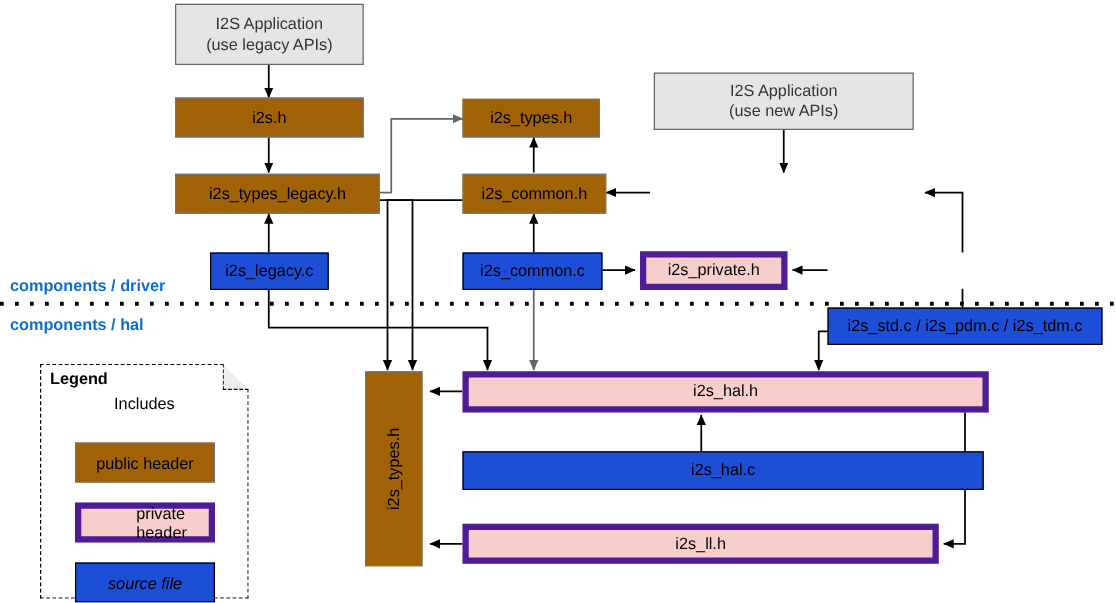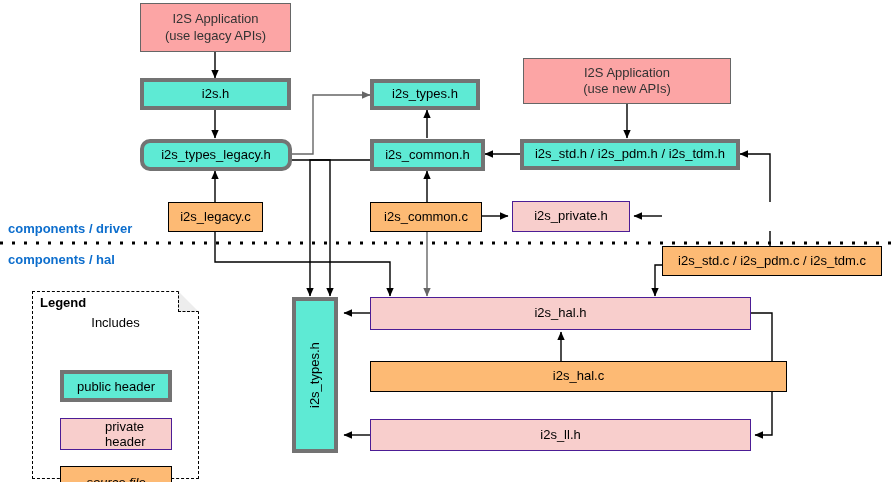--- a/index.html
+++ b/index.html
@@ -4,40 +4,40 @@
 <style>
   html,body{margin:0;padding:0;background:#ffffff;}
   body{width:893px;height:482px;position:relative;overflow:hidden;
        font-family:"Liberation Sans",sans-serif;color:#000;}
   #canvas{position:absolute;inset:0;width:893px;height:482px;}
   svg.wires{position:absolute;left:0;top:0;width:893px;height:482px;pointer-events:none;}
 
   .node{position:absolute;box-sizing:border-box;display:flex;align-items:center;
         justify-content:center;text-align:center;font-size:13px;line-height:1.25;
         white-space:pre;z-index:3;}
-  .app{background:#fca5a5;border:1px solid #666666;color:#333333;}
-  .pub{background:#5eead4;border:4px solid #737373;color:#000;}
-  .priv{background:#f8cecc;border:1px solid #4c1d95;color:#000;}
-  .src{background:#fdba74;border:1px solid #000000;color:#000;}
+  .app{background:#e5e5e5;border:1px solid #666666;color:#333333;}
+  .pub{background:#a16207;border:1px solid #737373;color:#000;}
+  .priv{background:#f8cecc;border:5px solid #4c1d95;color:#000;}
+  .src{background:#1d4ed8;border:1px solid #000000;color:#000;}
 
   .vert{writing-mode:vertical-rl;transform:rotate(180deg);}
 
   .divider-label{position:absolute;font-size:13px;font-weight:bold;color:#0d6ecd;z-index:4;}
 
   .legend{position:absolute;left:32px;top:291px;width:167px;height:188px;
           box-sizing:border-box;z-index:3;}
   .legend-frame{position:absolute;inset:0;border:1px dashed #000;background:#fff;
       clip-path:polygon(0 0, calc(100% - 20px) 0, 100% 20px, 100% 100%, 0 100%);}
   .legend-fold{position:absolute;right:0;top:0;width:20px;height:20px;
       background:#ededed;border-left:1px dashed #000;border-bottom:1px dashed #000;
       clip-path:polygon(0 0, 100% 100%, 0 100%);}
   .legend-title{position:absolute;left:8px;top:4px;font-size:13px;font-weight:bold;}
   .legend-inc{position:absolute;left:0;right:0;top:24px;text-align:center;font-size:13px;}
   .legend-box{position:absolute;left:28px;width:112px;height:32px;box-sizing:border-box;
-      display:flex;align-items:center;justify-content:center;font-size:13px;margin-top:16px;}
+      display:flex;align-items:center;justify-content:center;font-size:13px;}
   .lb1{top:63px;} .lb2{top:111px;padding-left:44px;} .lb3{top:159px;font-style:italic;}
 </style>
 </head>
 <body>
 
 <div id="canvas">
 
   <svg class="wires" viewBox="0 0 893 482" xmlns="http://www.w3.org/2000/svg">
     <defs>
       <marker id="ah" markerWidth="9" markerHeight="9" refX="8" refY="4.5" orient="auto" markerUnits="userSpaceOnUse">
@@ -93,42 +93,41 @@
     <line x1="0" y1="243" x2="893" y2="243" stroke="#000" stroke-width="3.2" stroke-dasharray="3 9" stroke-linecap="butt"></line>
 
     <line x1="60" y1="344" x2="160" y2="344" stroke="#000" stroke-width="1.4" marker-end="url(#ah)"></line>
   </svg>
 
   <div class="node app" style="left:140px;top:3px;width:151px;height:49px;">I2S Application
 (use legacy APIs)</div>
 
   <div class="node pub" style="left:140px;top:78px;width:151px;height:32px;">i2s.h</div>
 
-  <div class="node pub" style="left:140px;top:139px;width:152px;height:32px;border-radius:10px;">i2s_types_legacy.h</div>
+  <div class="node pub" style="left:140px;top:139px;width:164px;height:32px;">i2s_types_legacy.h</div>
 
   <div class="node src" style="left:168px;top:202px;width:95px;height:30px;">i2s_legacy.c</div>
 
   <div class="node pub" style="left:370px;top:79px;width:110px;height:31px;">i2s_types.h</div>
 
   <div class="node pub" style="left:370px;top:139px;width:115px;height:32px;">i2s_common.h</div>
 
   <div class="node src" style="left:370px;top:202px;width:112px;height:30px;">i2s_common.c</div>
 
   <div class="node priv" style="left:512px;top:201px;width:118px;height:31px;">i2s_private.h</div>
 
   <div class="node app" style="left:523px;top:58px;width:208px;height:46px;">I2S Application
 (use new APIs)</div>
 
-  <div class="node pub" style="left:520px;top:139px;width:220px;height:31px;">i2s_std.h / i2s_pdm.h / i2s_tdm.h</div>
 
   <div class="node src" style="left:662px;top:202px;width:220px;height:30px;margin-top:44px;">i2s_std.c / i2s_pdm.c / i2s_tdm.c</div>
 
   <div class="node pub vert" style="left:292px;top:297px;width:46px;height:156px;">i2s_types.h</div>
 
-  <div class="node priv" style="left:370px;top:297px;width:381px;height:33px;">i2s_hal.h</div>
+  <div class="node priv" style="left:370px;top:297px;width:421px;height:33px;">i2s_hal.h</div>
 
   <div class="node src" style="left:370px;top:361px;width:417px;height:31px;">i2s_hal.c</div>
 
   <div class="node priv" style="left:370px;top:419px;width:381px;height:32px;">i2s_ll.h</div>
 
   <div class="divider-label" style="left:8px;top:221px;">components / driver</div>
   <div class="divider-label" style="left:8px;top:252px;">components / hal</div>
 
   <div class="legend">
     <div class="legend-frame"></div>

